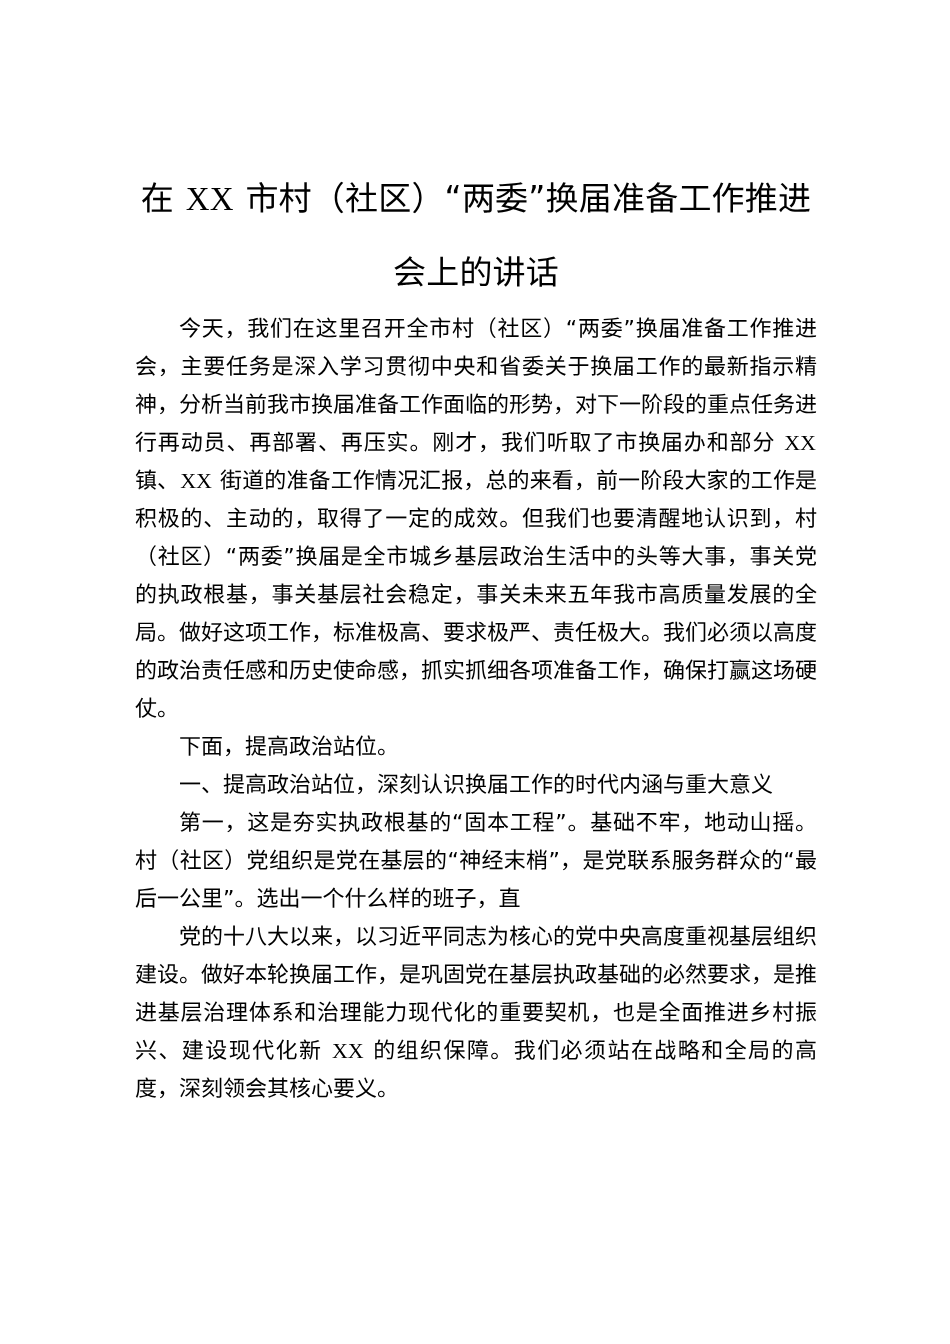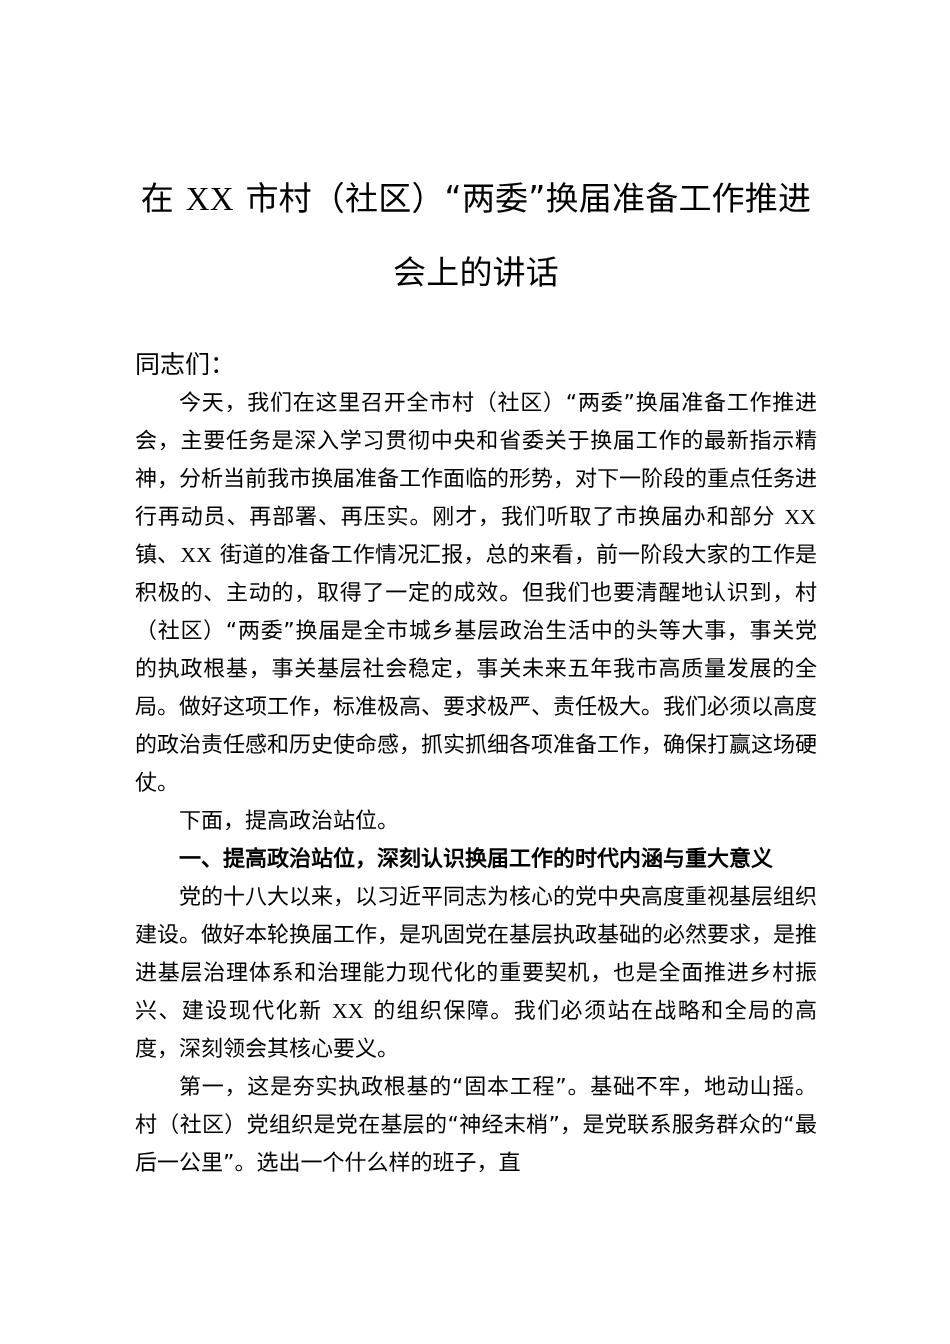--- a/index.html
+++ b/index.html
@@ -69,42 +69,41 @@
     margin: 0;
     font-size: 22px;
     line-height: 38px;
     text-indent: 2em;
     text-align: justify;
     text-justify: inter-ideograph;
     word-break: break-all;
   }
 
   .para.heading {
-    font-weight: 700;
+    font-weight: 400;
   }
 
   .para .latin {
     font-family: "Liberation Serif", "DejaVu Serif", serif;
     padding: 0 1px;
   }
 </style>
 </head>
 <body>
 
 <div class="page">
   <div class="page-body">
 
     <h1 class="doc-title">在 <span class="latin">XX</span> 市村（社区）“两委”换届准备工作推进会上的讲话</h1>
 
-    <p class="salutation">同志们：</p>
 
     <p class="para">今天，我们在这里召开全市村（社区）“两委”换届准备工作推进会，主要任务是深入学习贯彻中央和省委关于换届工作的最新指示精神，分析当前我市换届准备工作面临的形势，对下一阶段的重点任务进行再动员、再部署、再压实。刚才，我们听取了市换届办和部分 <span class="latin">XX</span> 镇、<span class="latin">XX</span> 街道的准备工作情况汇报，总的来看，前一阶段大家的工作是积极的、主动的，取得了一定的成效。但我们也要清醒地认识到，村（社区）“两委”换届是全市城乡基层政治生活中的头等大事，事关党的执政根基，事关基层社会稳定，事关未来五年我市高质量发展的全局。做好这项工作，标准极高、要求极严、责任极大。我们必须以高度的政治责任感和历史使命感，抓实抓细各项准备工作，确保打赢这场硬仗。</p>
 
     <p class="para">下面，提高政治站位。</p>
 
     <p class="para heading">一、提高政治站位，深刻认识换届工作的时代内涵与重大意义</p>
 
+    <p class="para">第一，这是夯实执政根基的“固本工程”。基础不牢，地动山摇。村（社区）党组织是党在基层的“神经末梢”，是党联系服务群众的“最后一公里”。选出一个什么样的班子，直</p>
+
     <p class="para">党的十八大以来，以习近平同志为核心的党中央高度重视基层组织建设。做好本轮换届工作，是巩固党在基层执政基础的必然要求，是推进基层治理体系和治理能力现代化的重要契机，也是全面推进乡村振兴、建设现代化新 <span class="latin">XX</span> 的组织保障。我们必须站在战略和全局的高度，深刻领会其核心要义。</p>
-
-    <p class="para">第一，这是夯实执政根基的“固本工程”。基础不牢，地动山摇。村（社区）党组织是党在基层的“神经末梢”，是党联系服务群众的“最后一公里”。选出一个什么样的班子，直</p>
 
   </div>
 </div>
 
 </body></html>

